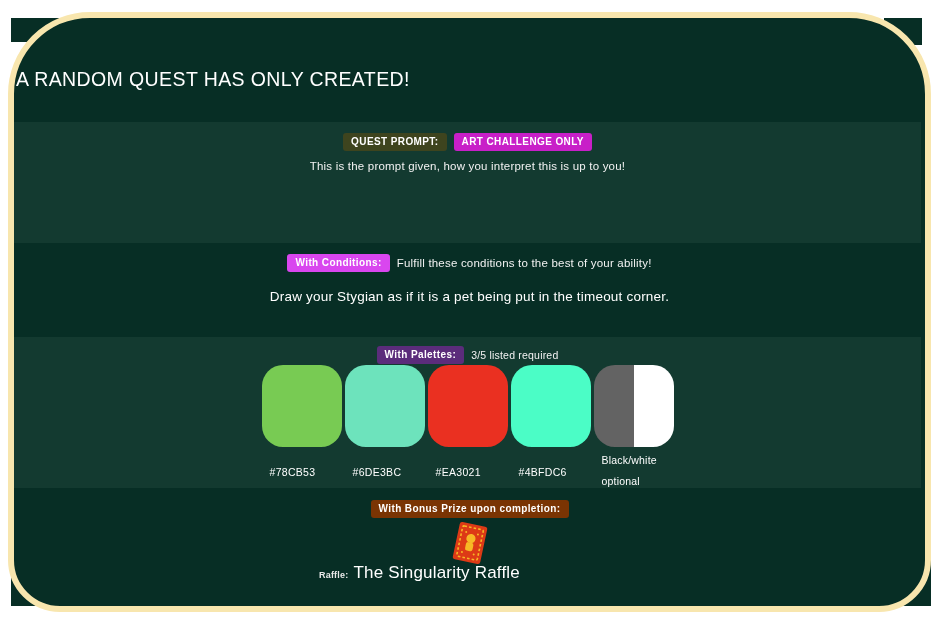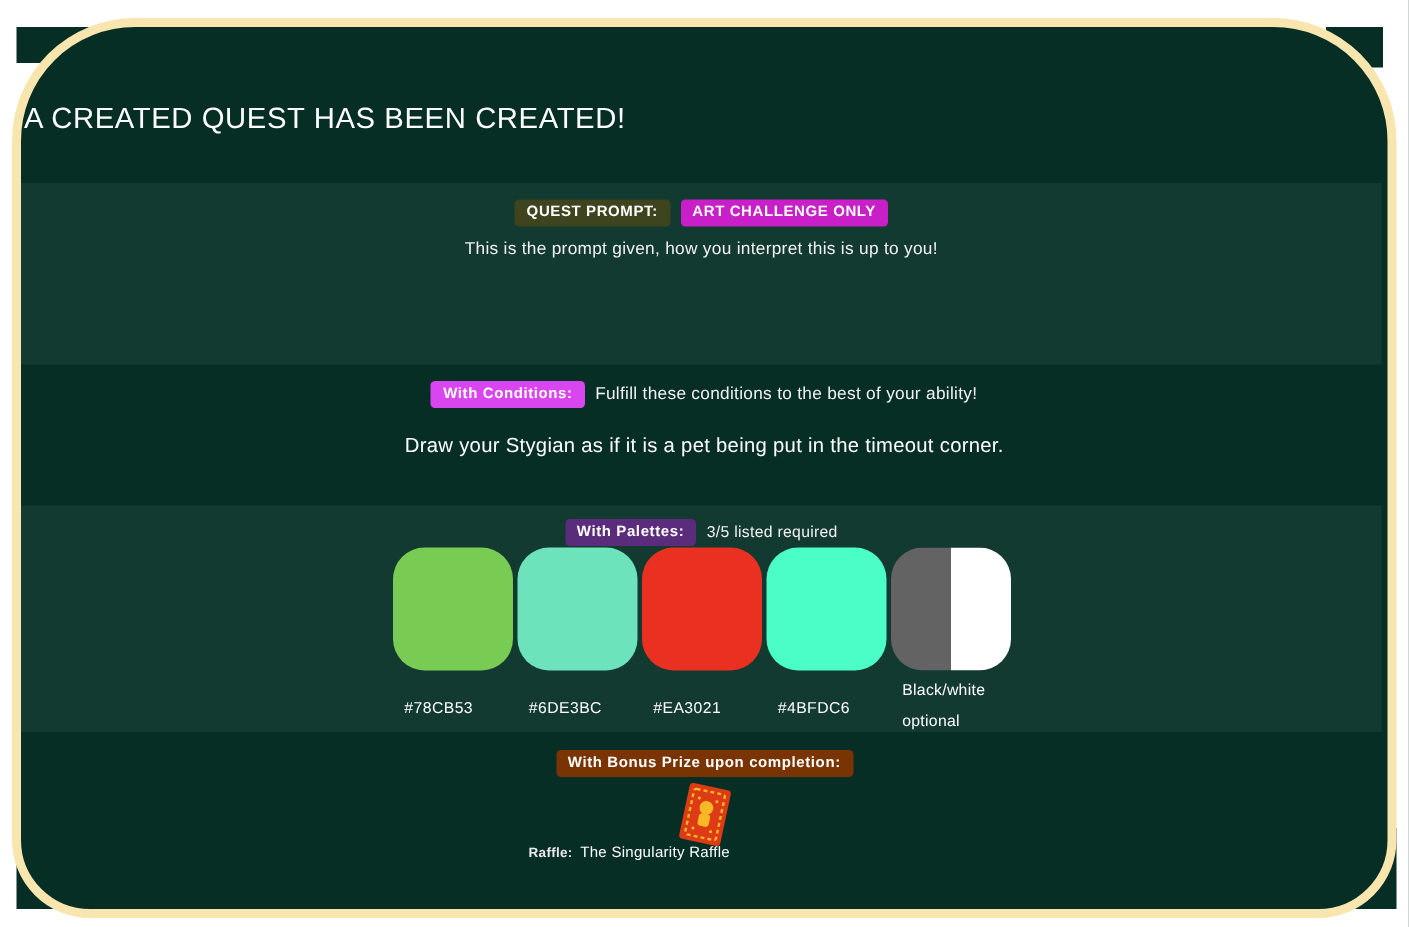--- a/index.html
+++ b/index.html
@@ -65,37 +65,37 @@
   .optional-label span + span { margin-top:9px; }
 
   .bonus-badge-row { position:absolute; left:0; top:500px; width:939px; }
   .ticket-wrap { position:absolute; left:0; top:521px; width:939px; display:flex; justify-content:center; }
   .ticket { transform:rotate(12deg); }
   .raffle-row {
     position:absolute; left:0; top:563px; width:839px;
     display:flex; justify-content:center; align-items:baseline; gap:5px;
   }
   .raffle-prefix { color:#e9e9e9; font-size:9px; font-weight:bold; }
-  .raffle-name   { color:#ffffff; font-size:10px; }
+  .raffle-name   { color:#ffffff; font-size:17px; }
 </style>
 </head>
 <body>
 
 <div class="page">
 
   <div class="artifact artifact-tl"></div>
   <div class="artifact artifact-tr"></div>
   <div class="artifact artifact-bl"></div>
   <div class="artifact artifact-br"></div>
 
   <div class="frame" style="border-color: rgb(248, 230, 174);"></div>
 
   <div class="layer">
 
-    <div class="page-title">A CREATED QUEST HAS BEEN CREATED!</div>
+    <div class="page-title">A RANDOM QUEST HAS ONLY CREATED!</div>
 
     <div class="band band-prompt center-col">
       <div class="row" style="margin-top:11px; gap:7px;">
         <span class="badge" style="background-color: rgb(62, 68, 30);">QUEST PROMPT:</span>
         <span class="badge" style="background-color: rgb(200, 31, 200);">ART CHALLENGE ONLY</span>
       </div>
       <div class="helper-text" style="margin-top:9px;">This is the prompt given, how you interpret this is up to you!</div>
     </div>
 
     <div class="row conditions-row">

